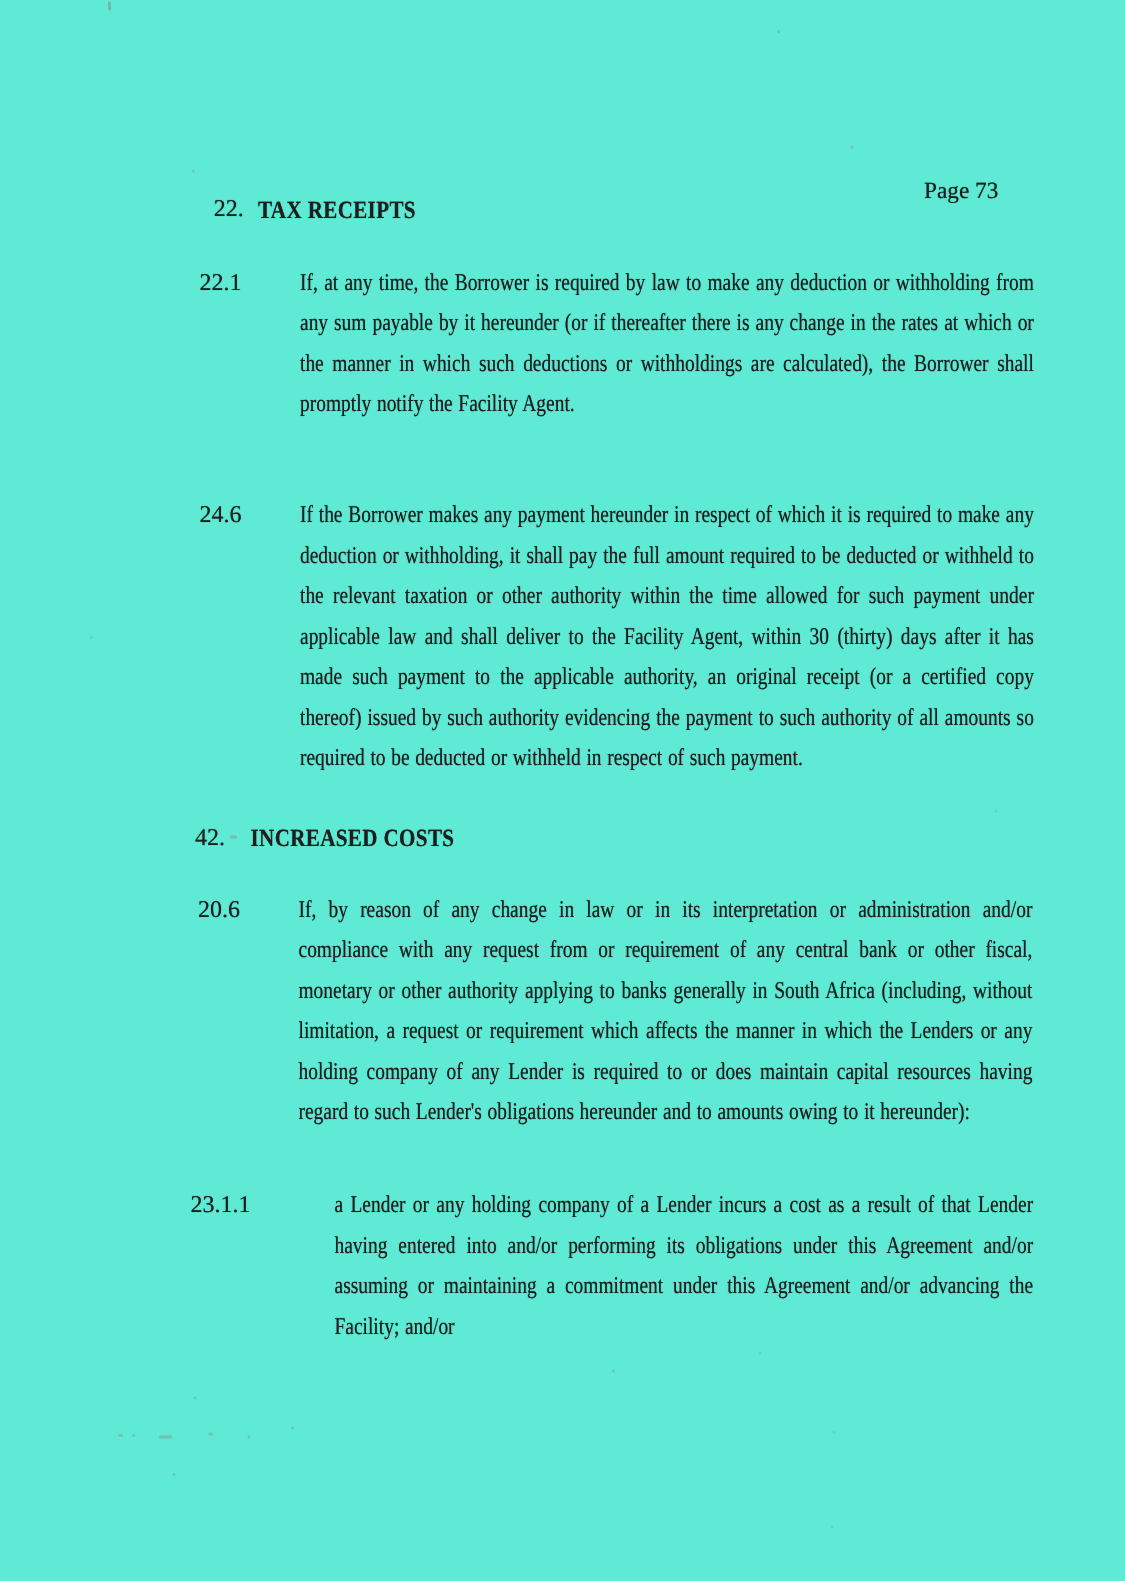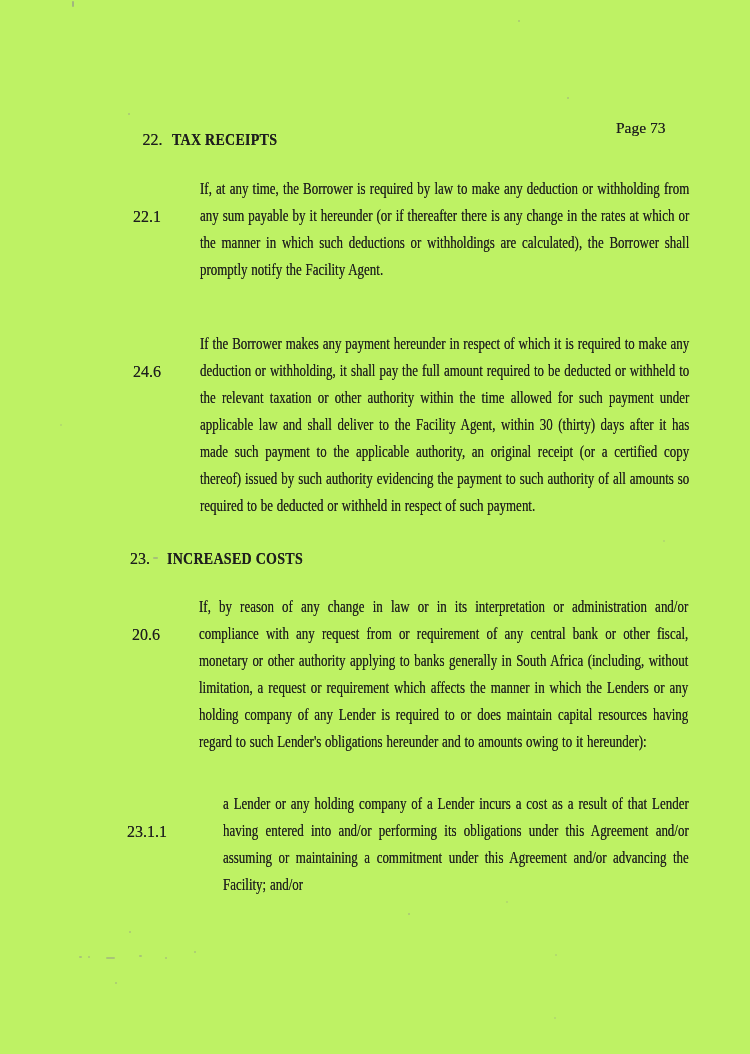--- a/index.html
+++ b/index.html
@@ -4,21 +4,21 @@
 <style>
   html, body {
     margin: 0;
     padding: 0;
     background: #ffffff;
   }
   .page {
     position: relative;
     width: 750px;
     height: 1054px;
-    background: #bef264;
+    background: #5eead4;
     overflow: hidden;
     font-family: "Liberation Serif", "DejaVu Serif", serif;
     color: #1e1e1e;
   }
   .scan-text {
     text-shadow: 0 0 0.55px rgba(25,25,25,0.7);
   }
   .pageno {
     position: absolute;
     left: 616px;
@@ -53,21 +53,20 @@
   .crow {
     position: absolute;
     display: flex;
     align-items: flex-start;
   }
   .crow .cnum {
     flex: none;
     width: 67px;
     font-size: 16px;
     line-height: 27px;
-    margin-top: 28px;
   }
   .crow .cbody {
     flex: none;
     width: 604px;
     font-size: 16px;
     line-height: 27px;
     text-align: justify;
     transform: scaleX(0.81);
     transform-origin: 0 0;
     word-spacing: 0.04em;
@@ -103,21 +102,21 @@
     <span class="cnum">22.1</span>
     <div class="cbody">If, at any time, the Borrower is required by law to make any deduction or withholding from any sum payable by it hereunder (or if thereafter there is any change in the rates at which or the manner in which such deductions or withholdings are calculated), the Borrower shall promptly notify the Facility Agent.</div>
   </div>
 
   <div class="crow c222 scan-text">
     <span class="cnum">24.6</span>
     <div class="cbody">If the Borrower makes any payment hereunder in respect of which it is required to make any deduction or withholding, it shall pay the full amount required to be deducted or withheld to the relevant taxation or other authority within the time allowed for such payment under applicable law and shall deliver to the Facility Agent, within 30 (thirty) days after it has made such payment to the applicable authority, an original receipt (or a certified copy thereof) issued by such authority evidencing the payment to such authority of all amounts so required to be deducted or withheld in respect of such payment.</div>
   </div>
 
   <div class="hrow h23 scan-text">
-    <span class="hnum">23.</span>
+    <span class="hnum">42.</span>
     <span class="htitle">INCREASED COSTS</span>
   </div>
 
   <div class="crow c231 scan-text">
     <span class="cnum">20.6</span>
     <div class="cbody">If, by reason of any change in law or in its interpretation or administration and/or compliance with any request from or requirement of any central bank or other fiscal, monetary or other authority applying to banks generally in South Africa (including, without limitation, a request or requirement which affects the manner in which the Lenders or any holding company of any Lender is required to or does maintain capital resources having regard to such Lender's obligations hereunder and to amounts owing to it hereunder):</div>
   </div>
 
   <div class="crow c2311 scan-text">
     <span class="cnum">23.1.1</span>

